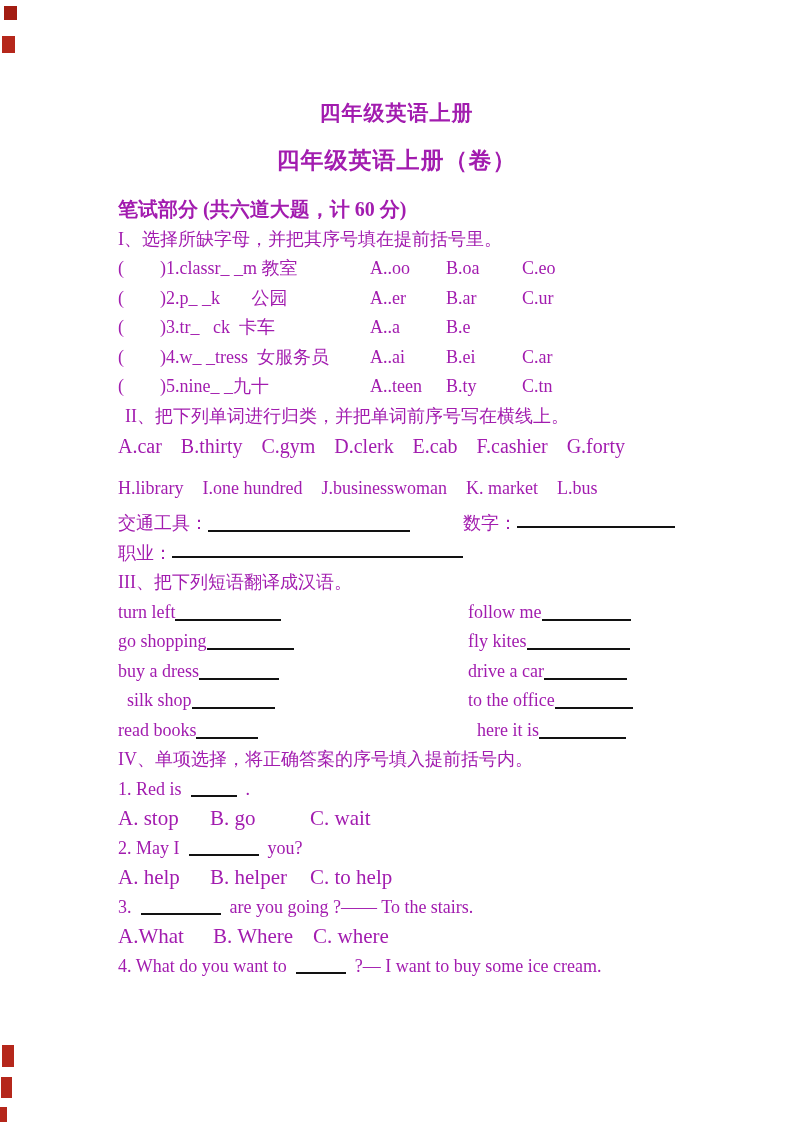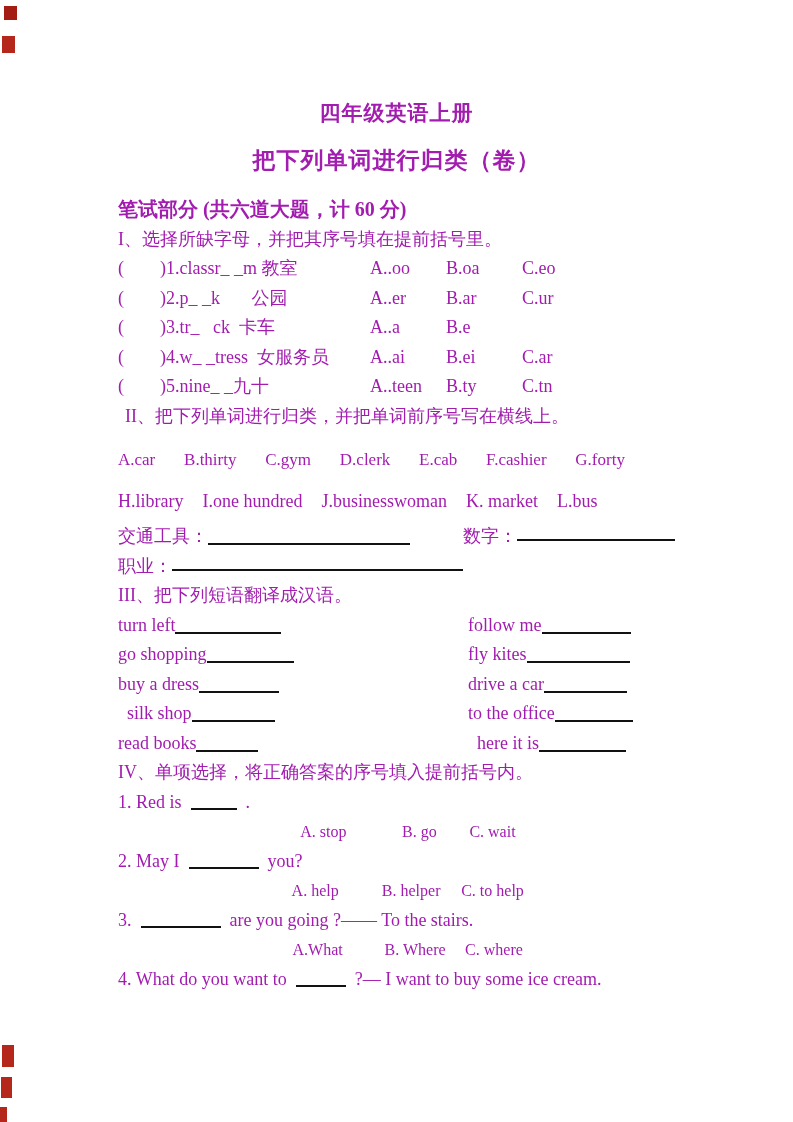--- a/index.html
+++ b/index.html
@@ -29,23 +29,23 @@
   .line{font-size:18px;line-height:29.5px;white-space:pre;}
   .indent{padding-left:7px;}
   
   .s1row{
     display:grid;grid-template-columns:252px 76px 76px auto;
     font-size:18px;line-height:29.5px;
   }
   .s1q{white-space:pre;}
   
   .words1{
-    margin-top:14px;width:507px;
+    margin-top:1px;width:507px;
     display:flex;justify-content:space-between;
-    font-size:17px;line-height:29.5px;text-align:center;
+    font-size:20px;line-height:29.5px;text-align:center;
   }
   .words2{
     margin-top:12px;display:flex;gap:19px;
     font-size:18px;line-height:29.5px;
   }
   .catgrid{margin-top:6px;}
   .catrow{
     display:grid;grid-template-columns:345px auto;
     font-size:18px;line-height:29.5px;
   }
@@ -61,21 +61,21 @@
     display:grid;grid-template-columns:350px auto;
     font-size:18px;line-height:29.5px;
   }
   
   .blank{
     display:inline-block;
     border-bottom:2px solid #121212;
     height:14px;vertical-align:-2px;
     margin:0 9px;
   }
-  .optrow{font-size:16px;line-height:29.5px;text-align:center;}
+  .optrow{font-size:21px;line-height:29.5px;}
   .optrow .o1{display:inline-block;width:92px;}
   .optrow .o2{display:inline-block;width:100px;}
   
   .mark{position:absolute;background:#b5271b;}
   .mark1{left:4px;top:6px;width:13px;height:14px;background:#a31d12;}
   .mark2{left:2px;top:36px;width:13px;height:17px;}
   .mark3{left:2px;top:1045px;width:12px;height:22px;}
   .mark4{left:1px;top:1077px;width:11px;height:21px;}
   .mark5{left:0px;top:1107px;width:7px;height:15px;}
 </style>
@@ -86,21 +86,21 @@
 
   <div class="mark mark1"></div>
   <div class="mark mark2"></div>
   <div class="mark mark3"></div>
   <div class="mark mark4"></div>
   <div class="mark mark5"></div>
 
   <div class="content">
 
     <h1 class="doc-title">四年级英语上册</h1>
-    <h2 class="doc-subtitle">把下列单词进行归类（卷）</h2>
+    <h2 class="doc-subtitle">四年级英语上册（卷）</h2>
 
     <div class="part-head">笔试部分 (共六道大题，计 60 分)</div>
 
     <div class="line">I、选择所缺字母，并把其序号填在提前括号里。</div>
 
     <div class="s1row">
       <span class="s1q">(        )1.classr_ _m 教室</span>
       <span>A..oo</span>
       <span>B.oa</span>
       <span>C.eo</span>

